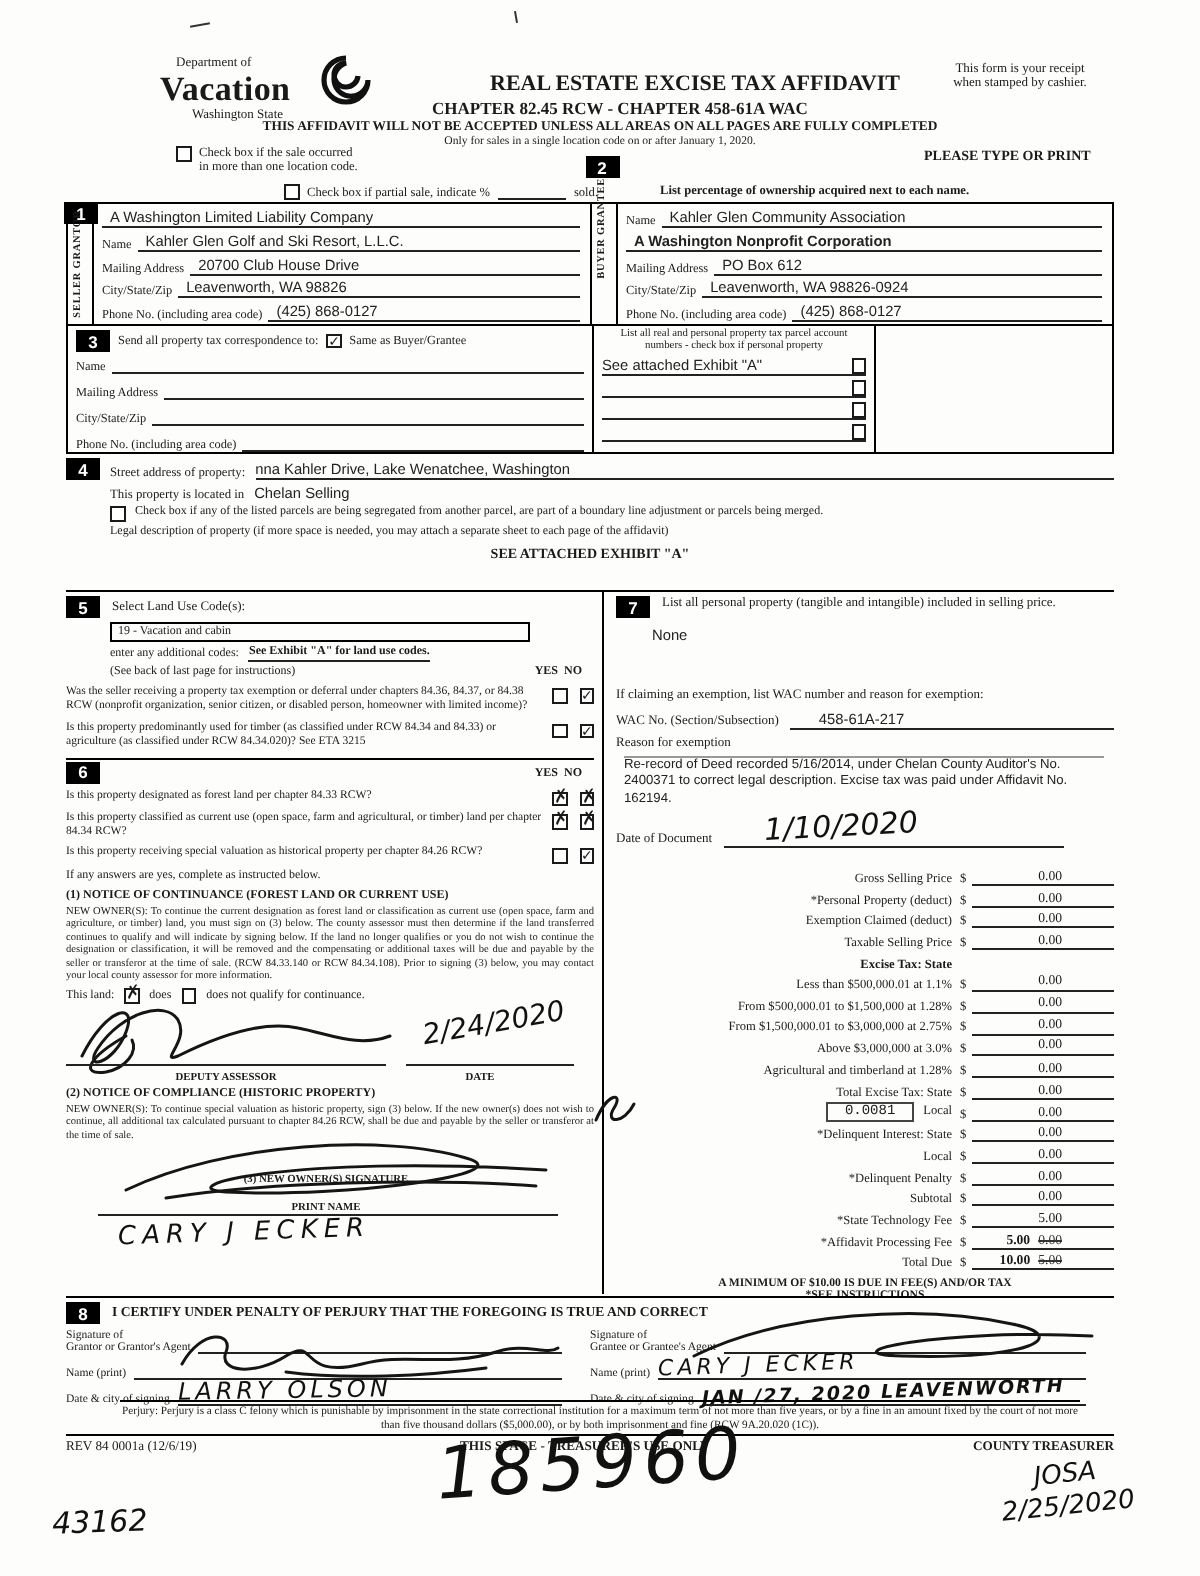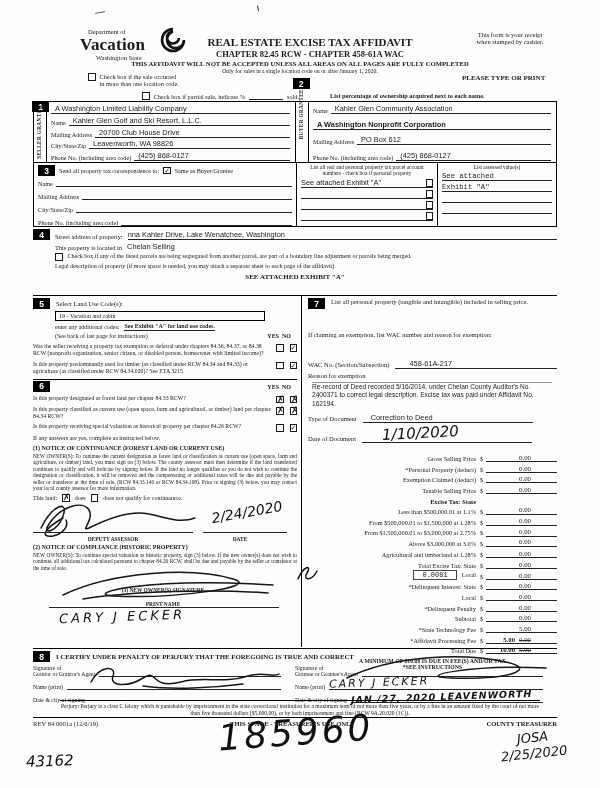--- a/index.html
+++ b/index.html
@@ -23,21 +23,21 @@
   .badge { display:inline-flex; align-items:center; justify-content:center; background:#000; color:#fff; font-weight:bold; font-family:"Liberation Sans", sans-serif; width:17px; height:11px; font-size:8.5px; flex:0 0 auto; }
 
   .cb { display:inline-block; width:7.5px; height:7.5px; border:1px solid #1a1a1a; font-family:"DejaVu Sans", sans-serif; font-style:normal; font-size:7px; line-height:6.5px; text-align:center; vertical-align:-1px; overflow:visible; background:#fff; flex:0 0 auto; }
   .cb .xmark { display:inline-block; font-weight:bold; font-size:9px; transform:rotate(-8deg) translateY(-1px); }
 
   
   .logo-dept { left:88px; top:28px; font-size:6.5px; }
   .logo-rev  { left:80px; top:35px; font-size:17px; font-weight:bold; letter-spacing:0.2px; }
   .logo-state{ left:96px; top:54px; font-size:6.5px; }
   .logo-swirl{ left:160px; top:27px; }
-  .hd-title  { left:170px; top:36px; width:280px; font-size:11px; font-weight:bold; text-align:center; }
+  .hd-title  { left:170px; top:36px; width:280px; font-size:11px; font-weight:bold; text-align:right; }
   .hd-chap   { left:170px; top:49px; width:280px; font-size:8.5px; font-weight:bold; text-align:center; }
   .hd-receipt{ left:455px; top:31px; width:110px; font-size:6.5px; text-align:center; }
   .hd-warn   { left:60px; top:60px; width:480px; font-size:6.7px; font-weight:bold; text-align:center; }
   .hd-only   { left:60px; top:68px; width:480px; font-size:5.8px; text-align:center; }
   .hd-multi  { left:88px; top:73px; display:flex; gap:4px; font-size:6.3px; }
   .hd-print  { left:462px; top:74px; font-size:7px; font-weight:bold; }
   .hd-partial{ left:142px; top:92px; display:flex; align-items:flex-end; gap:4px; font-size:6.3px; }
   .hd-own    { left:330px; top:92px; font-size:6.3px; font-weight:bold; }
 
   
@@ -176,20 +176,24 @@
             <span class="ln entry">Kahler Glen Community Association</span>
           </div>
         <div class="frow">
             <span class="ln entry" style="flex:1;font-weight:bold;">A Washington Nonprofit Corporation</span>
           </div>
         <div class="frow">
             <span>Mailing Address</span>
             <span class="ln entry">PO Box 612</span>
           </div>
         <div class="frow">
+            <span>City/State/Zip</span>
+            <span class="ln entry">Leavenworth, WA  98826-0924</span>
+          </div>
+        <div class="frow">
             <span>Phone No. (including area code)</span>
             <span class="ln entry">(425) 868-0127</span>
           </div>
       </div>
     </div>
   </div>
 
   <div class="abs s3">
     <div class="s3left">
       <div class="s3row1">
@@ -223,31 +227,20 @@
         </div>
       <div class="s3line">
           <span class="cb"></span>
         </div>
       <div class="s3line">
           <span class="cb"></span>
         </div>
       <div class="s3line">
           <span class="cb"></span>
         </div>
-    </div>
-    <div class="s3right">
-      <div class="f5 ctr">List assessed value(s)</div>
-      <div class="s3line">
-          <span class="mono" style="margin-right:auto;">See attached</span>
-        </div>
-      <div class="s3line">
-          <span class="mono" style="margin-right:auto;">Exhibit "A"</span>
-        </div>
-      <div class="s3line"></div>
-      <div class="s3line"></div>
     </div>
   </div>
 
   <div class="abs s4">
     <div class="s4row">
       <span class="badge">4</span>
       <span>Street address of property:</span>
       <span class="ln entry" style="flex:1;">nna Kahler Drive, Lake Wenatchee, Washington</span>
     </div>
     <div class="s4row" style="padding-left:22px;">
@@ -362,33 +355,30 @@
         <div class="ctr f5 b" style="position:absolute; left:60px; top:0; width:140px; background:#fdfdfb;">PRINT NAME</div>
         <span class="hand" style="position:absolute; left:26px; top:8px; font-size:13px; letter-spacing:3px; transform:rotate(-2deg); display:inline-block;">CARY  J  ECKER</span>
       </div>
     </div>
 
     <div class="rcol">
       <div style="display:flex; gap:6px; align-items:flex-start;">
         <span class="badge">7</span>
         <span class="f65">List all personal property (tangible and intangible) included in selling price.</span>
       </div>
+      <div class="entry" style="margin:4px 0 0 18px;">None</div>
 
       <div class="f65" style="margin-top:22px;">If claiming an exemption, list WAC number and reason for exemption:</div>
-      <div style="display:flex; gap:6px; align-items:flex-end; margin-top:20px;">
+      <div style="display:flex; gap:6px; align-items:flex-end; margin-top:3px;">
         <span class="f65">WAC No. (Section/Subsection)</span>
         <span class="ln entry" style="flex:1; padding-left:14px;">458-61A-217</span>
       </div>
       <div class="f65" style="margin-top:3px;">Reason for exemption</div>
       <div class="entry" style="margin:2px 0 0 4px; font-size:6.6px; line-height:1.3; border-top:1px solid #999; width:240px;">Re-record of Deed recorded 5/16/2014, under Chelan County Auditor's No. 2400371 to correct legal description.  Excise tax was paid under Affidavit No. 162194.</div>
 
-      <div style="display:flex; gap:6px; align-items:flex-end; margin-top:5px;">
-        <span class="f65">Type of Document</span>
-        <span class="ln entry" style="width:170px; padding-left:8px;">Correction to Deed</span>
-      </div>
       <div style="display:flex; gap:6px; align-items:flex-end; margin-top:2px; height:18px;">
         <span class="f65">Date of Document</span>
         <span class="ln" style="width:170px; padding-left:20px;"><span class="hand" style="font-size:15px; display:inline-block; transform:rotate(-3deg);">1/10/2020</span></span>
       </div>
 
       <div style="margin-top:8px; position:relative;">
         <svg class="sig" width="26" height="22" style="position:absolute; left:-14px; top:112px;">
           <path d="M4 16 C 10 2, 18 2, 13 10 C 8 18, 18 18, 23 8"></path>
         </svg>
 
@@ -509,20 +499,21 @@
         <div class="s8row">
           <span><span>Signature of</span><br><span>Grantor or Grantor's Agent</span></span>
           <span class="ln"></span>
         </div>
         <div class="s8row">
           <span>Name (print)</span>
           <span class="ln"></span>
         </div>
         <div class="s8row">
           <span>Date &amp; city of signing</span>
+          <span class="ln"><span class="hand" style="font-size:12px; letter-spacing:2px; display:inline-block; transform:rotate(-1deg);">LARRY  OLSON</span></span>
         </div>
       </div>
       <div class="s8col">
         <svg class="sig" width="210" height="30" style="position:absolute; left:46px; top:-10px;">
           <path d="M6 24 C 50 2, 120 -2, 165 8 C 195 14, 175 26, 110 24 C 70 23, 130 10, 205 14"></path>
         </svg>
         <div class="s8row">
           <span><span>Signature of</span><br><span>Grantee or Grantee's Agent</span></span>
           <span class="ln"></span>
         </div>

